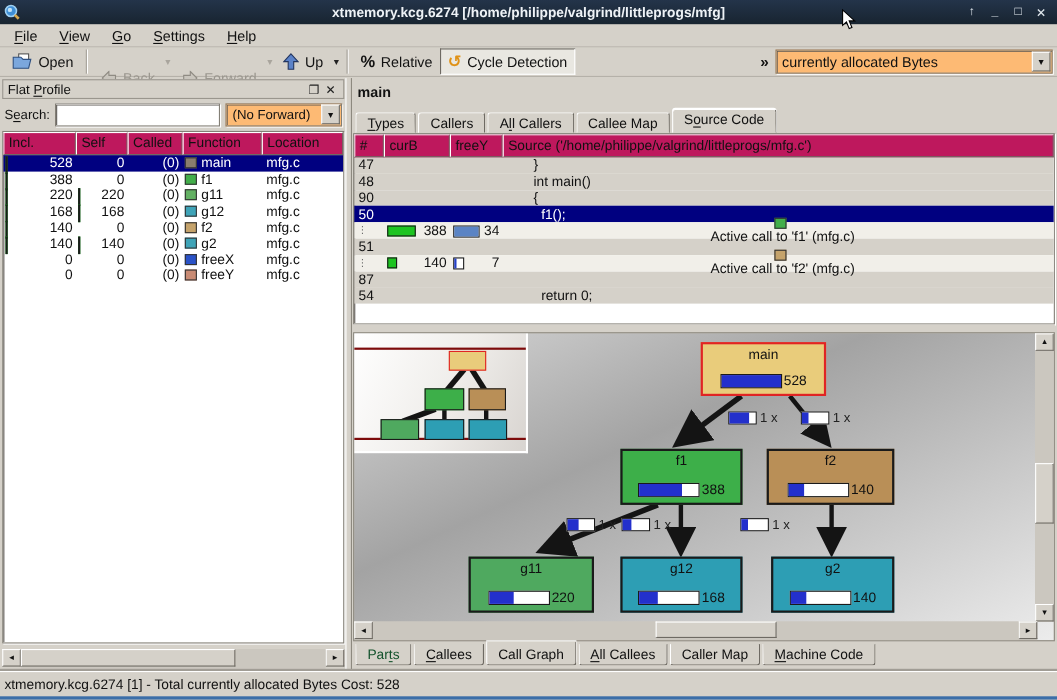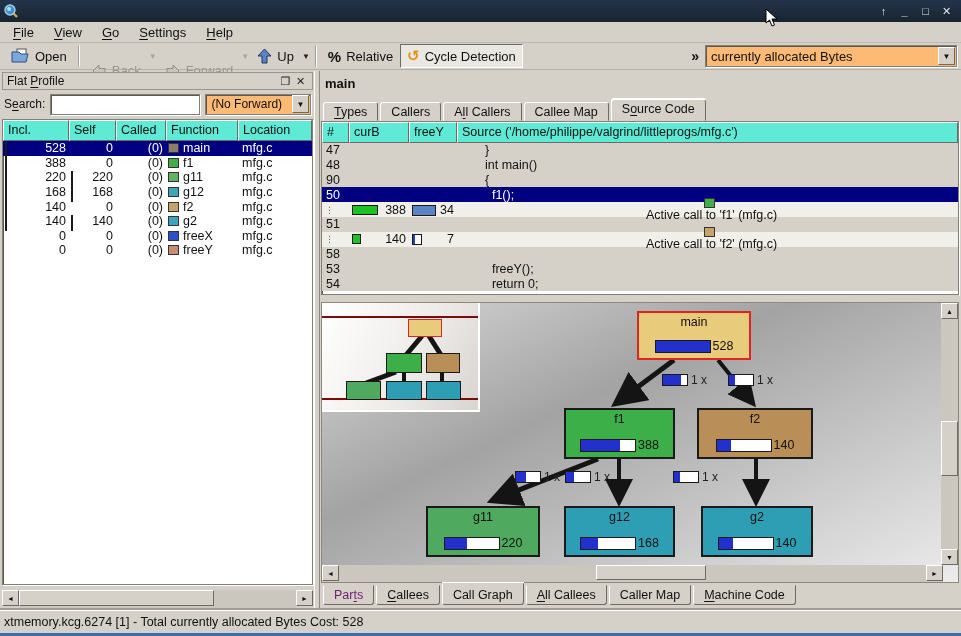--- a/index.html
+++ b/index.html
@@ -44,21 +44,21 @@
   
   .dock { position:absolute; left:2px; top:72px; width:311px; height:538px; }
   .dock-title { height:18px; display:flex; align-items:center; padding:0 4px; border:1px solid #9a968e; background:#d5d1c9; }
   .dock-title .t { flex:1; }
   .dock-ico { width:15px; text-align:center; font-size:11px; color:#222; }
   .search-row { height:28px; display:flex; align-items:center; gap:5px; padding:3px 2px; }
   .search-input { width:150px; height:21px; background:#fff; }
   .grouping-combo { width:122px; height:21px; }
   .ftable { position:absolute; left:0; top:47px; width:311px; height:466px; background:#ffffff; overflow:hidden; }
   .frow-h { display:flex; height:21px; }
-  .hcell { background:#5eead4; padding:2px 4px; font-size:12.5px; overflow:hidden; white-space:nowrap; }
+  .hcell { background:#be185d; padding:2px 4px; font-size:12.5px; overflow:hidden; white-space:nowrap; }
   .c-incl{width:66px;} .c-self{width:47px;} .c-called{width:50px;} .c-func{width:72px;} .c-loc{flex:1;}
   .frow { display:flex; height:14.6px; align-items:center; font-size:12.5px; }
   .frow.sel { background:#000080; color:#ffffff; }
   .num-cell { display:flex; align-items:center; justify-content:flex-end; padding-right:3px; position:relative; }
   .minibar-wrap { position:absolute; left:2px; top:2px; height:10px; width:46px; }
   .minibar { height:10px; border:1px solid #1a1a1a; border-width:1px; }
   .swatch { display:inline-block; width:11px; height:10px; border:1px solid #333; margin-right:4px; flex:none; }
   .func-cell { display:flex; align-items:center; padding-left:2px; overflow:hidden; }
   .loc-cell { padding-left:4px; }
   .hscroll { position:absolute; left:0; bottom:2px; width:311px; height:18px; background:#d5d1c9; display:flex; }
@@ -73,21 +73,21 @@
 
   
   .fn-header { position:absolute; left:325px; top:76px; font-weight:bold; font-size:13px; }
   .tabbar { position:absolute; left:323px; top:99px; width:636px; height:22px; display:flex; align-items:flex-end; }
   .tab { height:19px; padding:2px 10px 0; margin-right:2px; background:#d5d1c9; white-space:nowrap;
     border:1px solid; border-color:#ffffff #6e6a63 #d5d1c9 #ffffff; border-radius:3px 3px 0 0; font-size:12.5px; }
   .tab.active { height:22px; border-bottom:1px solid #d5d1c9; box-shadow:0 -1px 0 #fff; }
   .tabbar.bottom { top:585px; align-items:flex-start; }
   .tabbar.bottom .tab { border-radius:0 0 3px 3px; border-color:#d5d1c9 #6e6a63 #6e6a63 #ffffff; height:20px; padding-top:2px; }
   .tabbar.bottom .tab.active { height:22px; margin-top:-2px; padding-top:4px; }
-  .tab.disabled { color:#701a75; }
+  .tab.disabled { color:#14532d; }
 
   .src-panel { position:absolute; left:321px; top:121px; width:638px; height:174px; background:#ffffff; overflow:hidden; }
   .srow-h { display:flex; height:21px; }
   .sc-num{width:27px;} .sc-curb{width:60px;} .sc-curbk{width:48px;} .sc-src{flex:1;}
   .srow { display:flex; height:14.8px; align-items:center; font-size:12.5px; background:#d5d1c9; }
   .srow.ann { background:#f1efe9; }
   .srow.sel { background:#000080; color:#fff; }
   .lnum { padding-left:4px; }
   .code-cell { padding-left:28px; white-space:pre; }
   .ann-src { display:flex; align-items:center; padding-left:8px;flex-direction:column; }
@@ -132,20 +132,21 @@
 <body>
 
 <div class="titlebar">
   <span class="appicon">
     <svg width="16" height="16" viewBox="0 0 16 16">
         <circle cx="7" cy="7" r="5" fill="#3f8fd6" stroke="#9fd0f2" stroke-width="1.4"></circle>
         <circle cx="6" cy="6" r="2" fill="#bfe2f8"></circle>
         <line x1="10.5" y1="10.5" x2="14" y2="14" stroke="#d7a94f" stroke-width="2.4"></line>
       </svg>
   </span>
+  <span class="title">xtmemory.kcg.6274 [/home/philippe/valgrind/littleprogs/mfg]</span>
   <span class="winbtns">
     <span class="winbtn">↑</span>
     <span class="winbtn">_</span>
     <span class="winbtn">□</span>
     <span class="winbtn">✕</span>
   </span>
 </div>
 <svg class="cursor" width="14" height="20" viewBox="0 0 14 20">
     <polygon points="1,1 1,15 4.5,12 7,18 9.5,17 7,11 12,11" fill="#ffffff" stroke="#000000" stroke-width="1"></polygon>
   </svg>
@@ -421,29 +422,23 @@
           <i style="width: 22%;"></i>
         </span>
         <span>7</span>
       </span>
     <span class="ann-src sc-src">
         <i class="swatch" style="background-color: rgb(197, 163, 107);"></i>
         <span>Active call to 'f2' (mfg.c)</span>
       </span>
   </div>
   <div class="srow">
-      <span class="lnum sc-num">58</span>
-      <span class="sc-curb"></span>
-      <span class="sc-curbk"></span>
-    </div>
-  <div class="srow">
-      <span class="lnum sc-num">53</span>
-      <span class="sc-curb"></span>
-      <span class="sc-curbk"></span>
-      <span class="code-cell sc-src">  freeY();</span>
+      <span class="lnum sc-num">87</span>
+      <span class="sc-curb"></span>
+      <span class="sc-curbk"></span>
     </div>
   <div class="srow">
       <span class="lnum sc-num">54</span>
       <span class="sc-curb"></span>
       <span class="sc-curbk"></span>
       <span class="code-cell sc-src">  return 0;</span>
     </div>
 </div>
 
 <div class="hsplit"></div>

